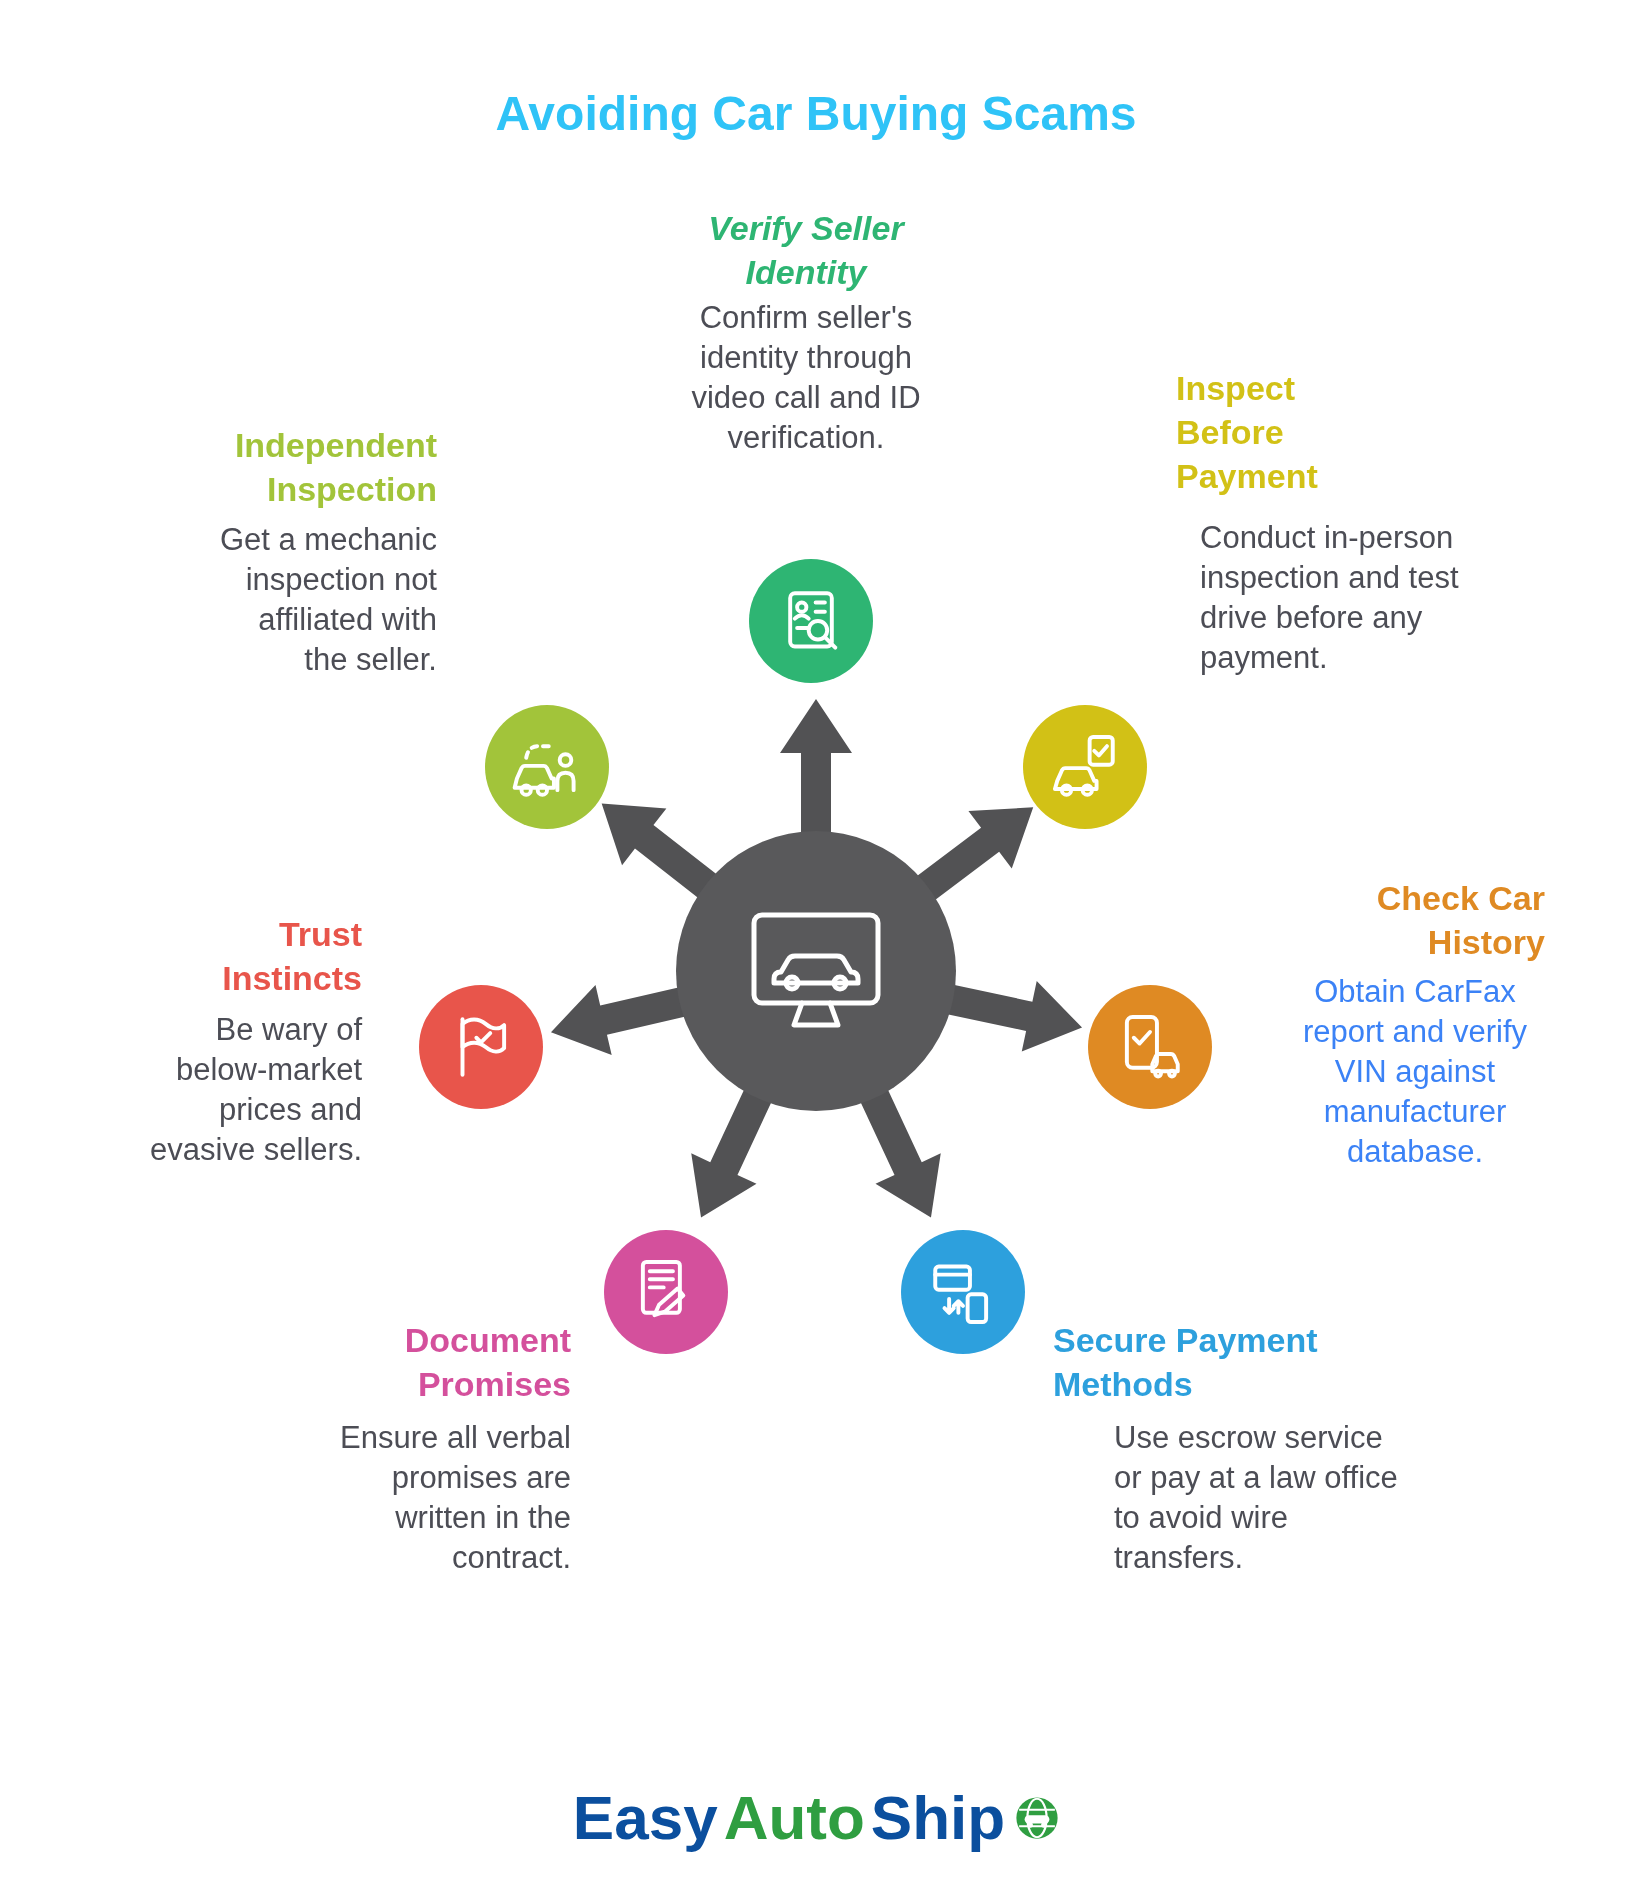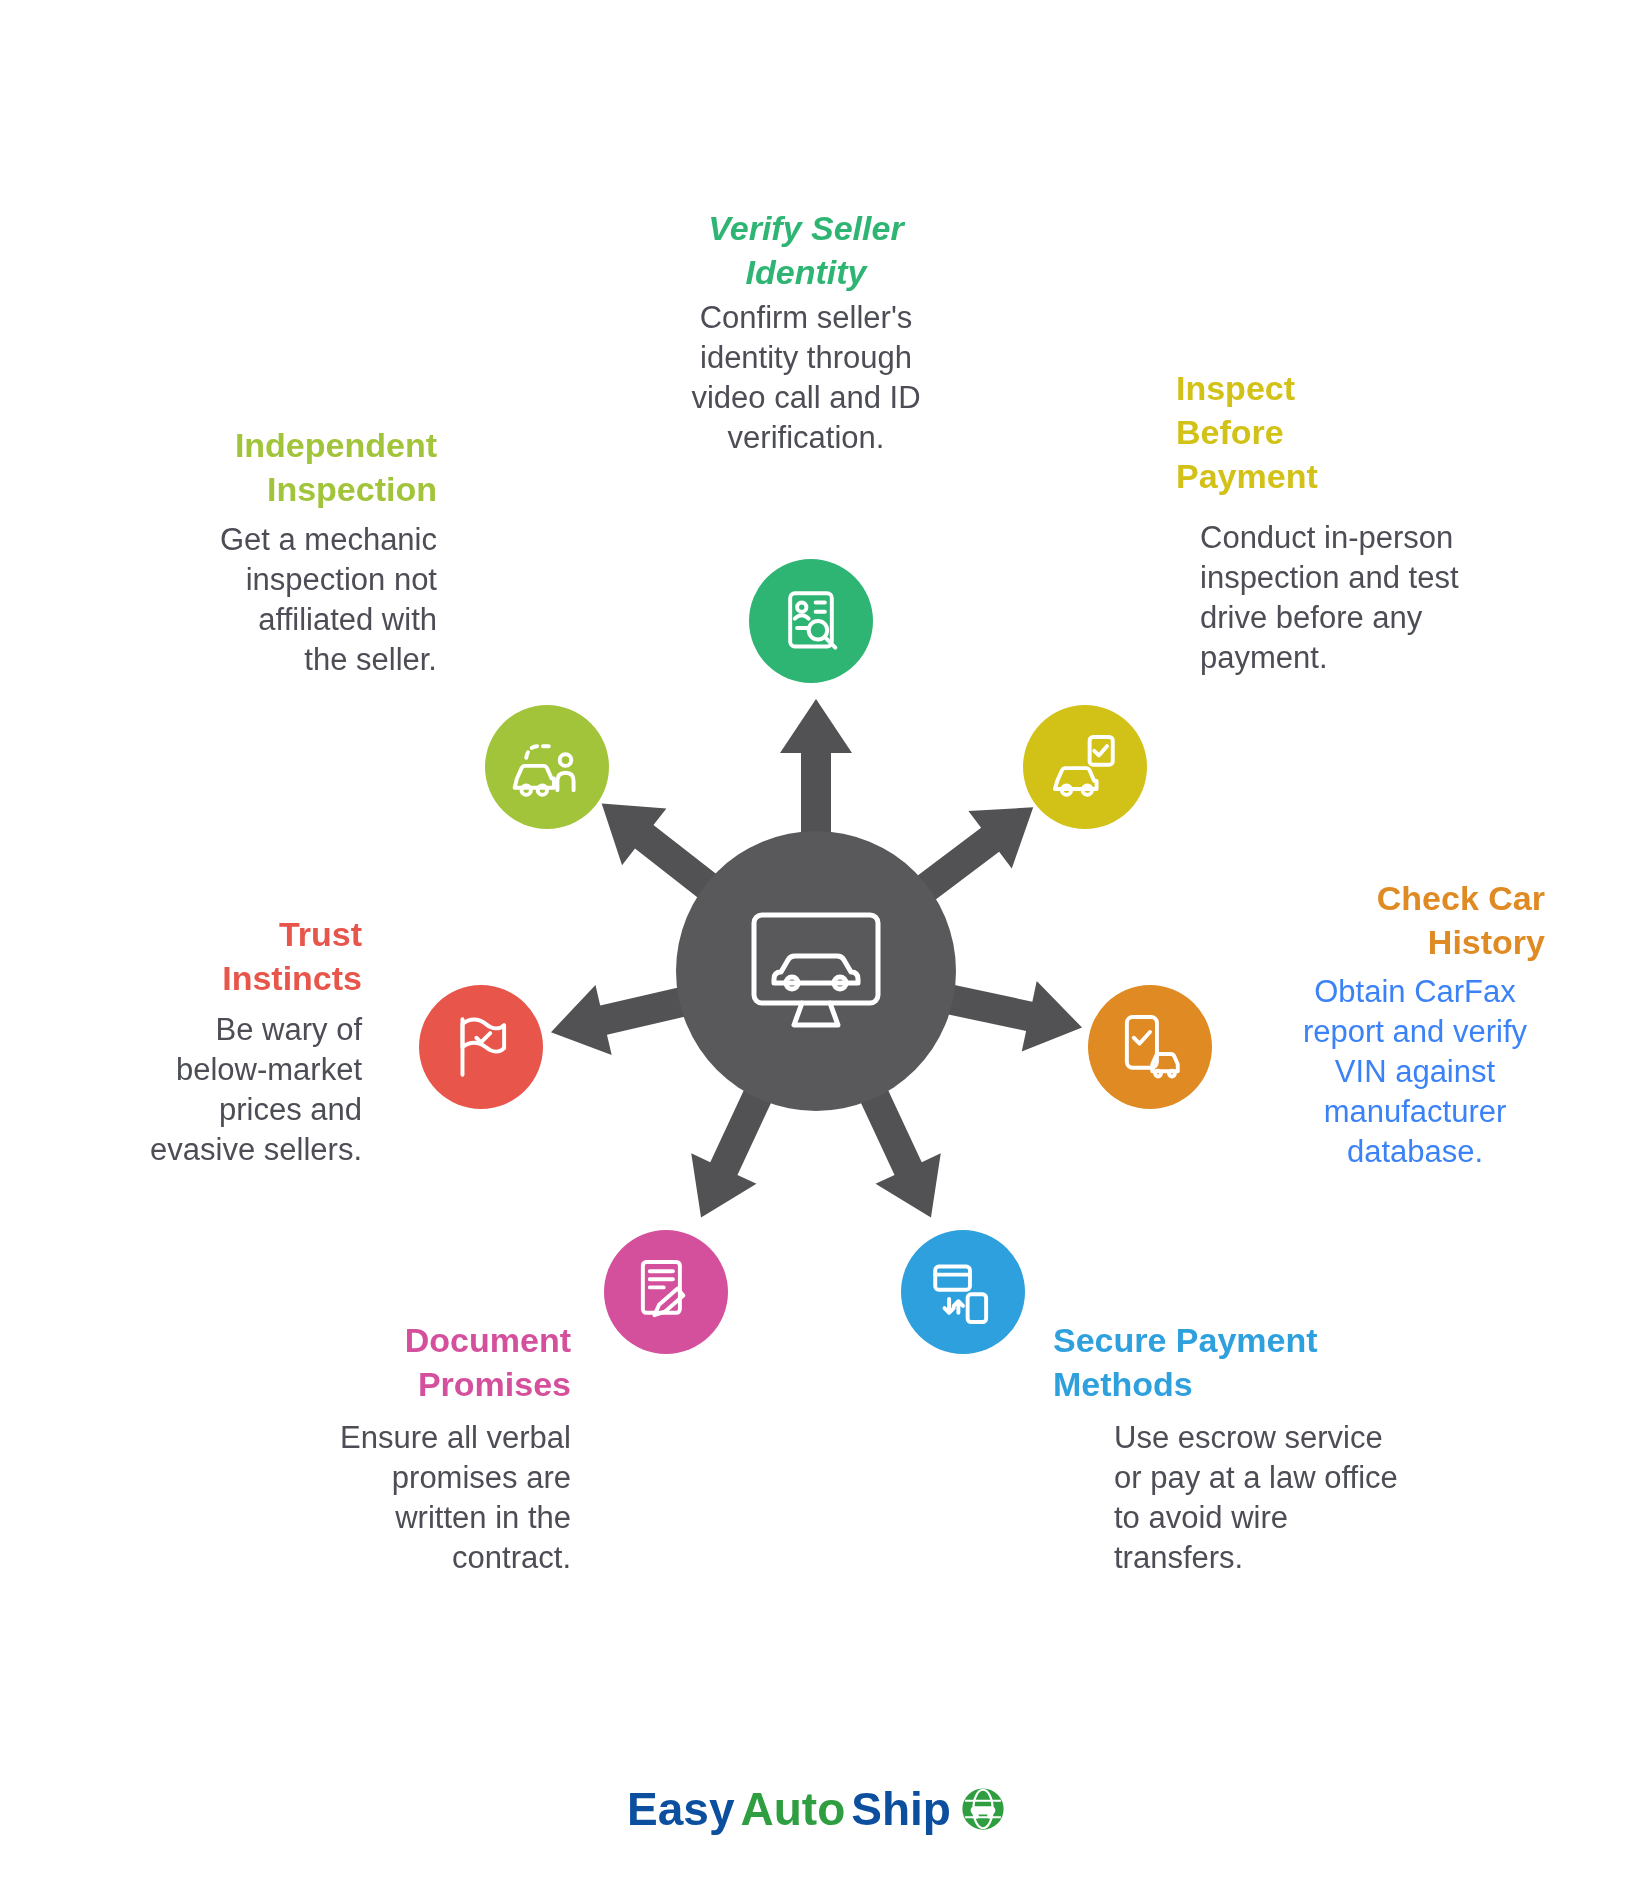--- a/index.html
+++ b/index.html
@@ -40,28 +40,29 @@
   .c-secure   { left:901px;  top:1230px; }
   .c-document { left:604px;  top:1230px; }
   .c-trust    { left:419px;  top:985px; }
   .c-indep    { left:485px;  top:705px; }
 
   .hub-svg { position:absolute; left:466px; top:621px; width:700px; height:700px; }
   .arrow { fill:#525254; }
 
   .footer { position:absolute; left:0; top:1782px; width:100%;
             display:flex; align-items:center; justify-content:center; gap:6px;
-            font-size:46px; font-weight:bold; }
+            font-size:62px; font-weight:bold; }
   .footer svg { width:44px; height:44px; margin-left:4px; }
 </style>
 </head>
 <body>
 
 <div class="canvas">
 
+  <h1 class="title" style="color: rgb(47, 195, 247);">Avoiding Car Buying Scams</h1>
 
   
   <svg class="hub-svg" viewBox="-350 -350 700 700">
     <g>
       <path class="arrow" transform="rotate(-90)" d="M100 -15 H218 V-36 L272 0 L218 36 V15 H100 Z" fill="#525254"></path>
       <path class="arrow" transform="rotate(-37)" d="M100 -15 H218 V-36 L272 0 L218 36 V15 H100 Z" fill="#525254"></path>
       <path class="arrow" transform="rotate(12)" d="M100 -15 H218 V-36 L272 0 L218 36 V15 H100 Z" fill="#525254"></path>
       <path class="arrow" transform="rotate(65)" d="M100 -15 H218 V-36 L272 0 L218 36 V15 H100 Z" fill="#525254"></path>
       <path class="arrow" transform="rotate(115)" d="M100 -15 H218 V-36 L272 0 L218 36 V15 H100 Z" fill="#525254"></path>
       <path class="arrow" transform="rotate(167)" d="M100 -15 H218 V-36 L272 0 L218 36 V15 H100 Z" fill="#525254"></path>

